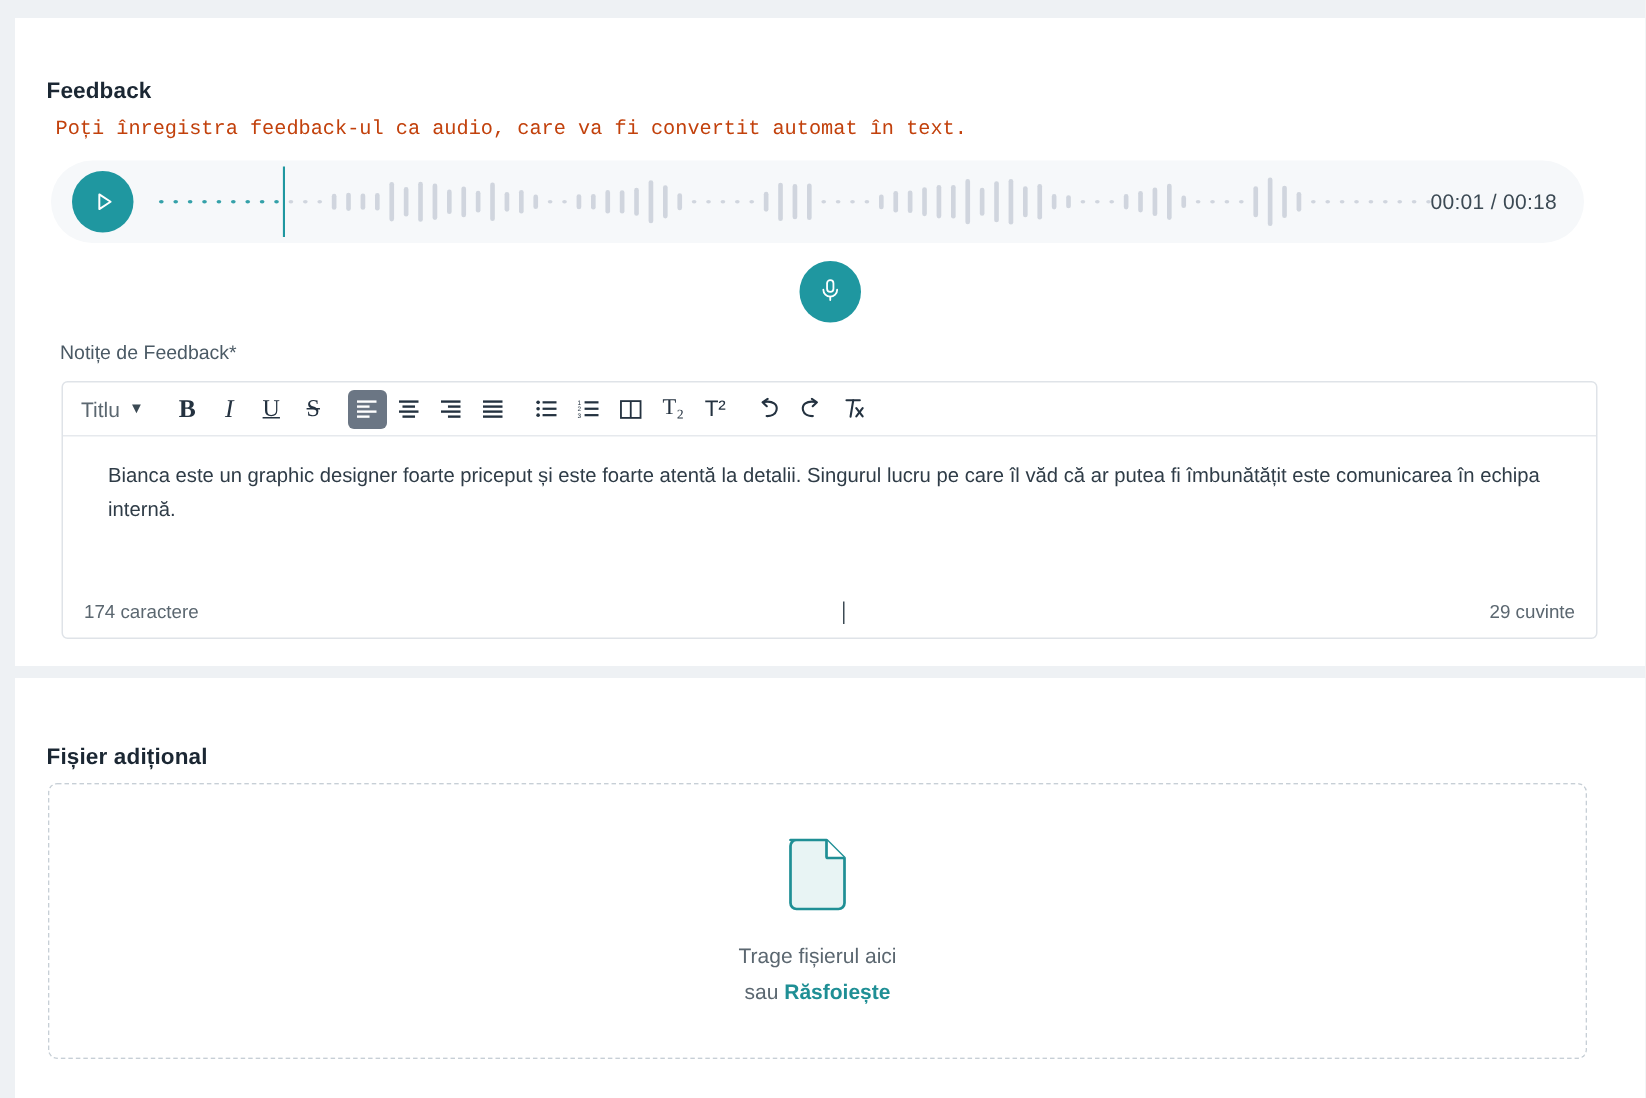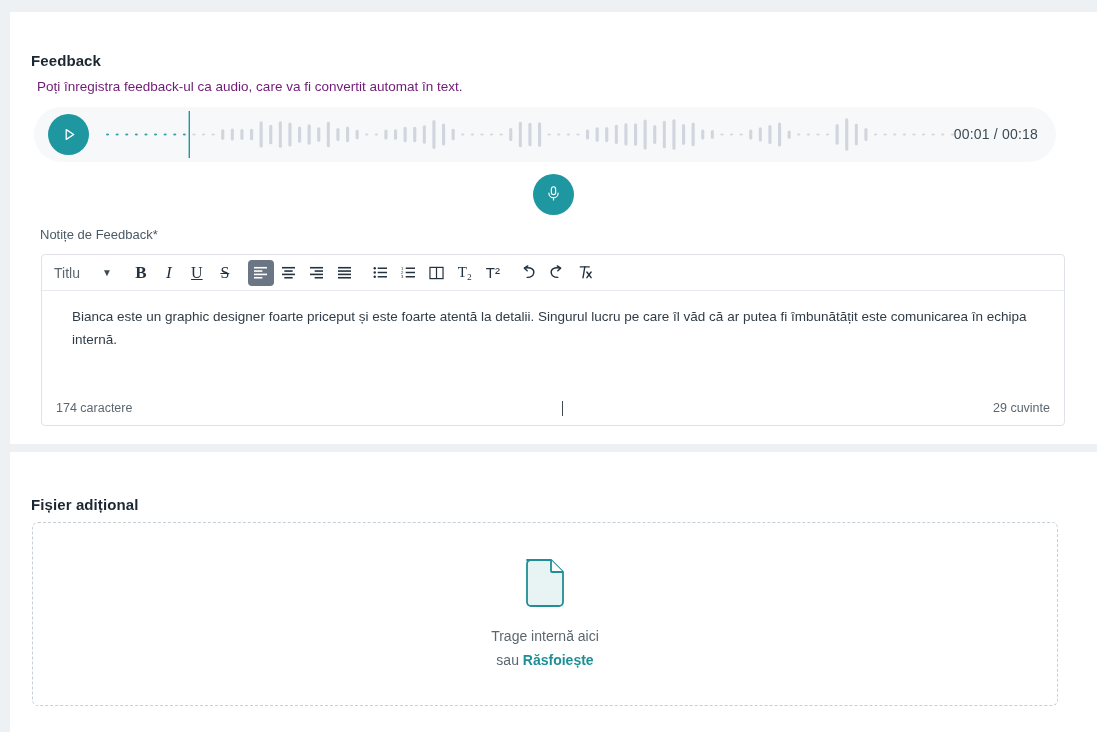--- a/index.html
+++ b/index.html
@@ -35,21 +35,22 @@
     font-weight: bold;
     color: #1b2733;
     letter-spacing: .1px;
   }
 
   
   .helper-text {
     position: absolute;
     left: 27px; top: 67px;
     font-size: 13.5px;
-    color: #701a75;
+    color: #c2410c;
+    font-family: Liberation Mono, monospace;
   }
 
   .player {
     position: absolute;
     left: 24px; top: 95px;
     width: 1022px; height: 55px;
     background: #f6f8fa;
     border-radius: 28px;
   }
   .play-btn {
@@ -125,21 +126,21 @@
     border-radius: 4px;
     cursor: pointer;
     color: #243240;
     font-size: 15px;
     padding: 0 3px;
   }
   .tb-style {
     font-size: 14px;
     color: #5b6770;
     padding: 0 6px 0 4px;
-    gap: 22px;
+    gap: 6px;
     min-width: auto;
   }
   .tb-style .caret { font-size: 10px; color: #3c4a54; }
   .tb-item.active { background: #6b7684; color: #fff; }
   .tb-gap { width: 6px; }
   .tb-item svg { display: block; }
 
   .editor-body {
     position: relative;
     height: 100px;
@@ -497,20 +498,20 @@
 
     <h2 class="section-title" style="top:32px;">Fișier adițional</h2>
 
     <div class="dropzone">
       <span class="dz-icon">
         <svg width="46" height="52" viewBox="0 0 46 52">
           <path d="M5 4 H29 L41 16 V46 A4 4 0 0 1 37 50 H9 A4 4 0 0 1 5 46 V8 A4 4 0 0 1 9 4 Z" fill="#e8f4f4" stroke="#1f8f95" stroke-width="1.8" stroke-linejoin="round"></path>
           <path d="M29 4 L29 15 A1 1 0 0 0 30 16 L41 16" fill="#ffffff" stroke="#1f8f95" stroke-width="1.8" stroke-linejoin="round"></path>
         </svg>
       </span>
-      <div class="dz-line">Trage internă aici</div>
+      <div class="dz-line">Trage fișierul aici</div>
       <div class="dz-line">
         <span>sau </span><span class="browse">Răsfoiește</span>
       </div>
     </div>
   </section>
 
 </div>
 
 </body></html>

